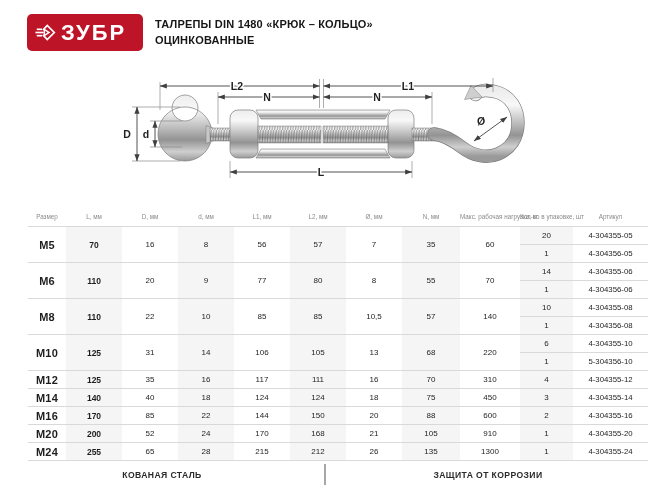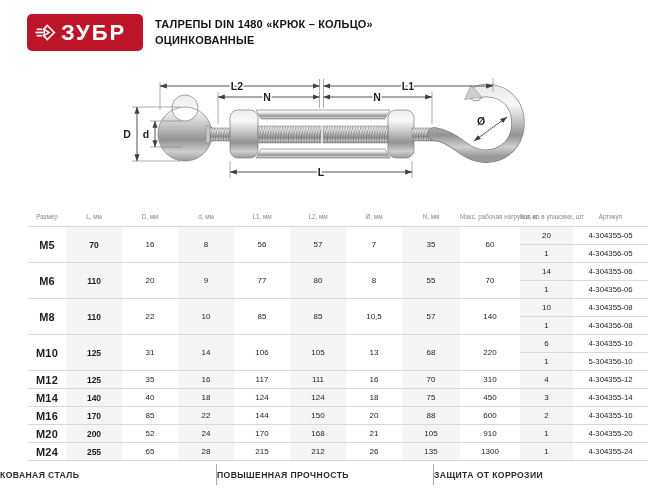--- a/index.html
+++ b/index.html
@@ -27,21 +27,21 @@
                 vertical-align:middle;white-space:nowrap;}
   table.spec tr.main td{border-top:1px solid #d9d9d9;}
   table.spec td.sub{border-top:1px solid #d9d9d9;}
   table.spec td.s{background:#f5f5f5;}
   table.spec td.k0{font-weight:bold;font-size:11px;letter-spacing:.2px;}
   table.spec td.k1{font-weight:bold;font-size:8.5px;}
   table.spec td.art{font-size:7.8px;}
 
   
   .features{position:absolute;left:0;top:461px;width:650px;height:27px;display:flex;align-items:center;}
-  .fitem{flex:1;font-size:8.6px;font-weight:bold;color:#2a2a2a;letter-spacing:.4px;}
+  .fitem{flex:1;text-align:center;font-size:8.6px;font-weight:bold;color:#2a2a2a;letter-spacing:.4px;}
   .fdiv{width:1px;height:21px;background:#a8a8a8;}
 </style>
 </head>
 <body>
 
 <div class="page">
 
   <div class="logo" style="background: rgb(190, 20, 40);">
     <svg width="21" height="21" viewBox="0 0 24 24">
       <path d="M9 9.2 L14 4 L22 12 L14 20 L9 14.8" fill="none" stroke="#fff" stroke-width="2"></path>
@@ -310,18 +310,17 @@
           <td>1300</td>
           <td class="s">1</td>
           <td class="art">4-304355-24</td>
         </tr>
       </tbody>
   </table>
 
   <div class="features" id="features-bar">
       <span class="fitem">КОВАНАЯ СТАЛЬ</span>
       <span class="fdiv"></span>
-      <span class="fitem">ПОВЫШЕННАЯ ПРОЧНОСТЬ</span>
       <span class="fdiv"></span>
       <span class="fitem">ЗАЩИТА ОТ КОРРОЗИИ</span>
     </div>
 
 </div>
 
 </body></html>

